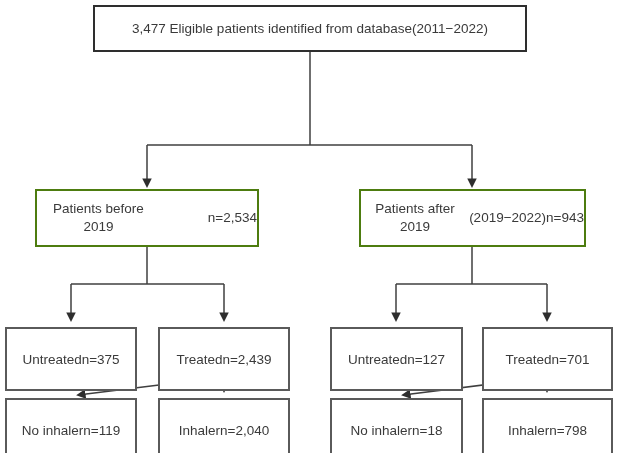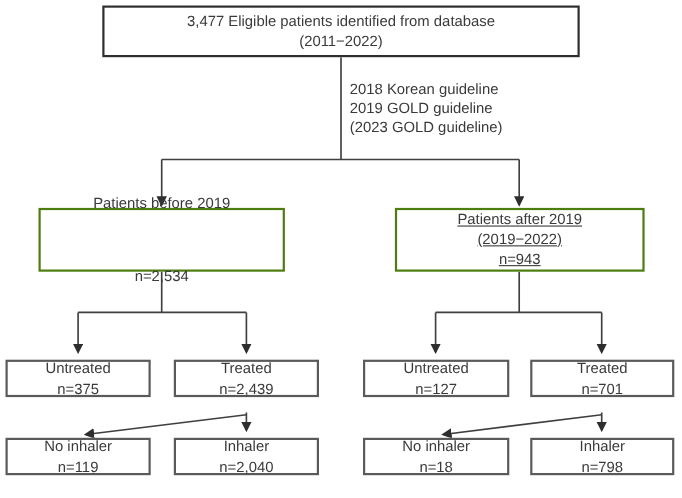--- a/index.html
+++ b/index.html
@@ -23,35 +23,35 @@
     width: 620px;
     height: 453px;
     pointer-events: none;
   }
   .node {
     position: absolute;
     box-sizing: border-box;
     background: #ffffff;
     border: 2px solid #4d7c0f;
     display: flex;
-    flex-direction: column;
+    flex-direction: row;
     align-items: center;
     justify-content: center;
     text-align: center;
     font-size: 13.5px;
     line-height: 18px;
     color: #3a3a3a;
   }
   .node.top {
     border-color: #2e2e2e;
     left: 93px; top: 5px; width: 434px; height: 47px;
   }
   .node.group-before { left: 35px;  top: 189px; width: 224px; height: 58px; line-height: 18px; gap: 48px; }
-  .node.group-after  { left: 359px; top: 189px; width: 227px; height: 58px; line-height: 18px; text-decoration: underline; }
-  .node.small { width: 132px; height: 34px; border-color: #5a5a5a; line-height: 19px; }
+  .node.group-after  { left: 359px; top: 189px; width: 227px; height: 58px; line-height: 18px; }
+  .node.small { width: 132px; height: 64px; border-color: #5a5a5a; line-height: 19px; }
   .node.untreated-before { left: 5px;   top: 327px; }
   .node.treated-before   { left: 158px; top: 327px; }
   .node.noinhaler-before { left: 5px;   top: 398px; }
   .node.inhaler-before   { left: 158px; top: 398px; }
   .node.untreated-after  { left: 330px; top: 327px; width: 133px; }
   .node.treated-after    { left: 482px; top: 327px; width: 131px; }
   .node.noinhaler-after  { left: 330px; top: 398px; width: 133px; }
   .node.inhaler-after    { left: 482px; top: 398px; width: 131px; }
   .guideline-note {
     position: absolute;
@@ -97,25 +97,20 @@
       <path d="M547 375 V391" marker-end="url(#arrow)"></path>
       <path d="M547 377 L403 395" marker-end="url(#arrow)"></path>
     </g>
   </svg>
 
   <div class="node top">
     <span class="line">3,477 Eligible patients identified from database</span>
     <span class="line">(2011−2022)</span>
   </div>
 
-  <div class="guideline-note">
-    <span class="line">2018 Korean guideline</span>
-    <span class="line">2019 GOLD guideline</span>
-    <span class="line">(2023 GOLD guideline)</span>
-  </div>
 
   <div class="node group-before">
     <span class="line">Patients before 2019</span>
     <span class="line">n=2,534</span>
   </div>
 
   <div class="node group-after">
     <span class="line">Patients after 2019</span>
     <span class="line">(2019−2022)</span>
     <span class="line">n=943</span>

